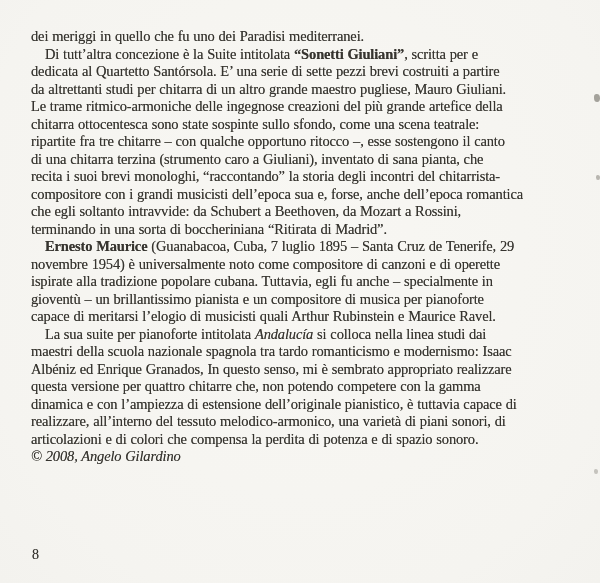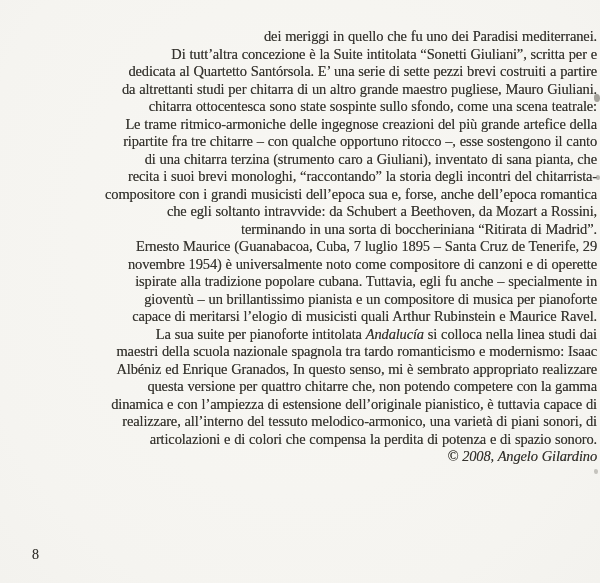--- a/index.html
+++ b/index.html
@@ -24,30 +24,29 @@
     position: absolute;
     left: 31px;
     top: 28px;
     width: 566px;
     color: var(--ink);
     font-size: 14.5px;
     line-height: 17.5px;
     letter-spacing: -0.15px;
     word-spacing: 0.4px;
     text-shadow: 0 0 0.6px rgba(60, 58, 52, 0.65);
-    text-align: right;
   }
   .line {
     white-space: nowrap;
     height: 17.5px;
     overflow: hidden;
   }
   .line.indent { padding-left: 14px; }
   .seg-normal { font-weight: normal; font-style: normal; }
-  .seg-bold   { font-weight: normal; margin-top: 28px; }
+  .seg-bold   { font-weight: bold; margin-top: 28px; }
   .seg-italic { font-style: italic; }
   .page-number {
     position: absolute;
     left: 32px;
     top: 547px;
     color: var(--ink);
     font-size: 14px;
     line-height: 16px;
     text-shadow: 0 0 0.6px rgba(60, 58, 52, 0.6);
   }
@@ -62,22 +61,22 @@
 </style>
 </head>
 <body>
 
 <div class="page">
   <div class="text-block">
       <div class="line"><span class="seg-normal">dei meriggi in quello che fu uno dei Paradisi mediterranei.</span></div>
       <div class="line indent"><span class="seg-normal">Di tutt’altra concezione è la Suite intitolata </span><span class="seg-bold">“Sonetti Giuliani”</span><span class="seg-normal">, scritta per e</span></div>
       <div class="line"><span class="seg-normal">dedicata al Quartetto Santórsola. E’ una serie di sette pezzi brevi costruiti a partire</span></div>
       <div class="line"><span class="seg-normal">da altrettanti studi per chitarra di un altro grande maestro pugliese, Mauro Giuliani.</span></div>
+      <div class="line"><span class="seg-normal">Le trame ritmico-armoniche delle ingegnose creazioni del più grande artefice della</span></div>
       <div class="line"><span class="seg-normal">chitarra ottocentesca sono state sospinte sullo sfondo, come una scena teatrale:</span></div>
-      <div class="line"><span class="seg-normal">Le trame ritmico-armoniche delle ingegnose creazioni del più grande artefice della</span></div>
       <div class="line"><span class="seg-normal">ripartite fra tre chitarre – con qualche opportuno ritocco –, esse sostengono il canto</span></div>
       <div class="line"><span class="seg-normal">di una chitarra terzina (strumento caro a Giuliani), inventato di sana pianta, che</span></div>
       <div class="line"><span class="seg-normal">recita i suoi brevi monologhi, “raccontando” la storia degli incontri del chitarrista-</span></div>
       <div class="line"><span class="seg-normal">compositore con i grandi musicisti dell’epoca sua e, forse, anche dell’epoca romantica</span></div>
       <div class="line"><span class="seg-normal">che egli soltanto intravvide: da Schubert a Beethoven, da Mozart a Rossini,</span></div>
       <div class="line"><span class="seg-normal">terminando in una sorta di boccheriniana “Ritirata di Madrid”.</span></div>
       <div class="line indent"><span class="seg-bold">Ernesto Maurice</span><span class="seg-normal"> (Guanabacoa, Cuba, 7 luglio 1895 – Santa Cruz de Tenerife, 29</span></div>
       <div class="line"><span class="seg-normal">novembre 1954) è universalmente noto come compositore di canzoni e di operette</span></div>
       <div class="line"><span class="seg-normal">ispirate alla tradizione popolare cubana. Tuttavia, egli fu anche – specialmente in</span></div>
       <div class="line"><span class="seg-normal">gioventù – un brillantissimo pianista e un compositore di musica per pianoforte</span></div>

